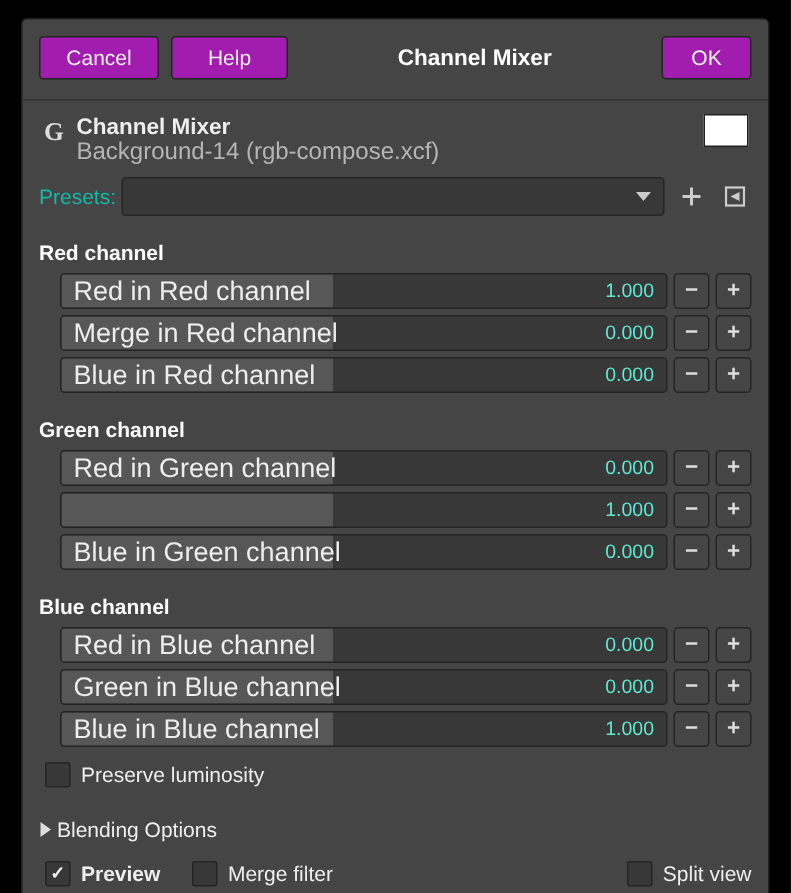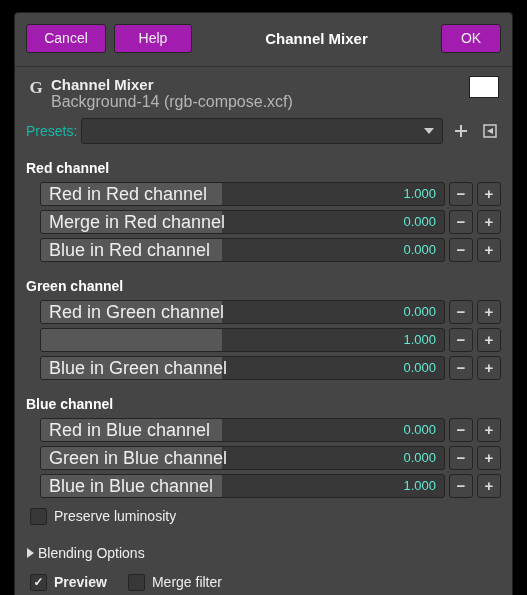--- a/index.html
+++ b/index.html
@@ -180,15 +180,19 @@
 
     <div class="foot">
       <div class="group">
         <div class="cb checked"></div>
         <span style="font-weight:600">Preview</span>
       </div>
       <div class="group" style="margin-left:14px">
         <div class="cb"></div>
         <span>Merge filter</span>
       </div>
+      <div class="group" style="margin-left:auto">
+        <div class="cb"></div>
+        <span>Split view</span>
+      </div>
     </div>
   </div>
 </div>
 
 </body></html>

